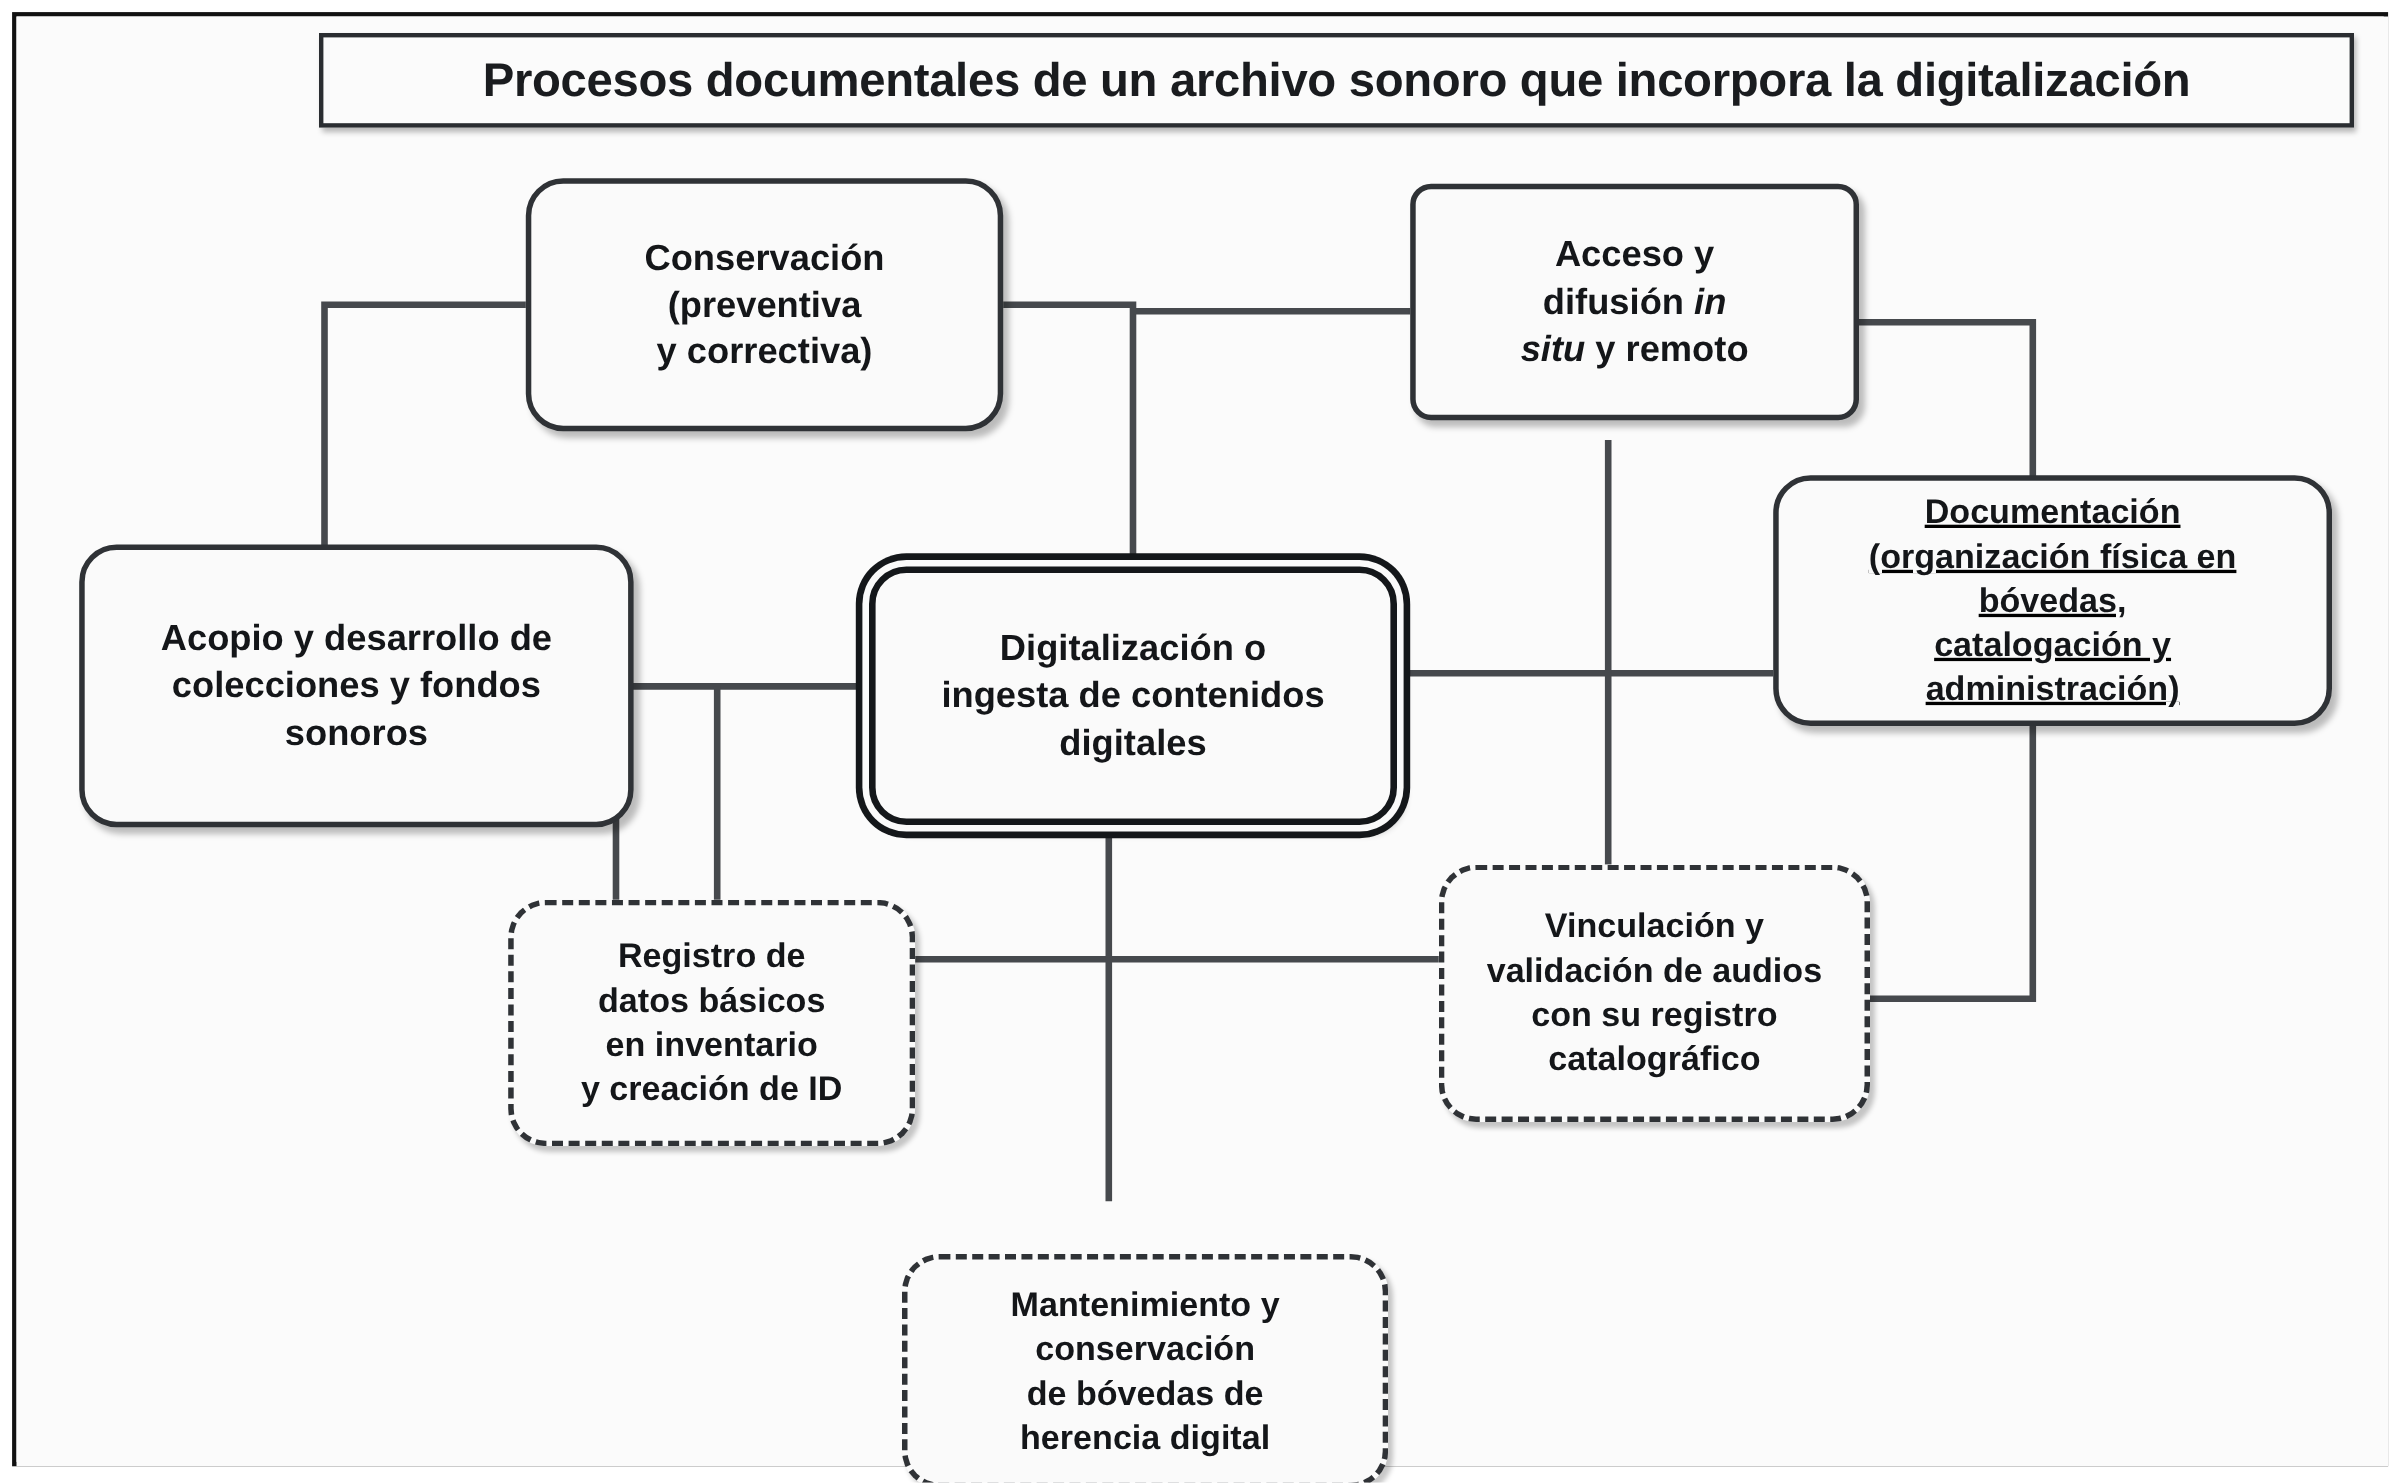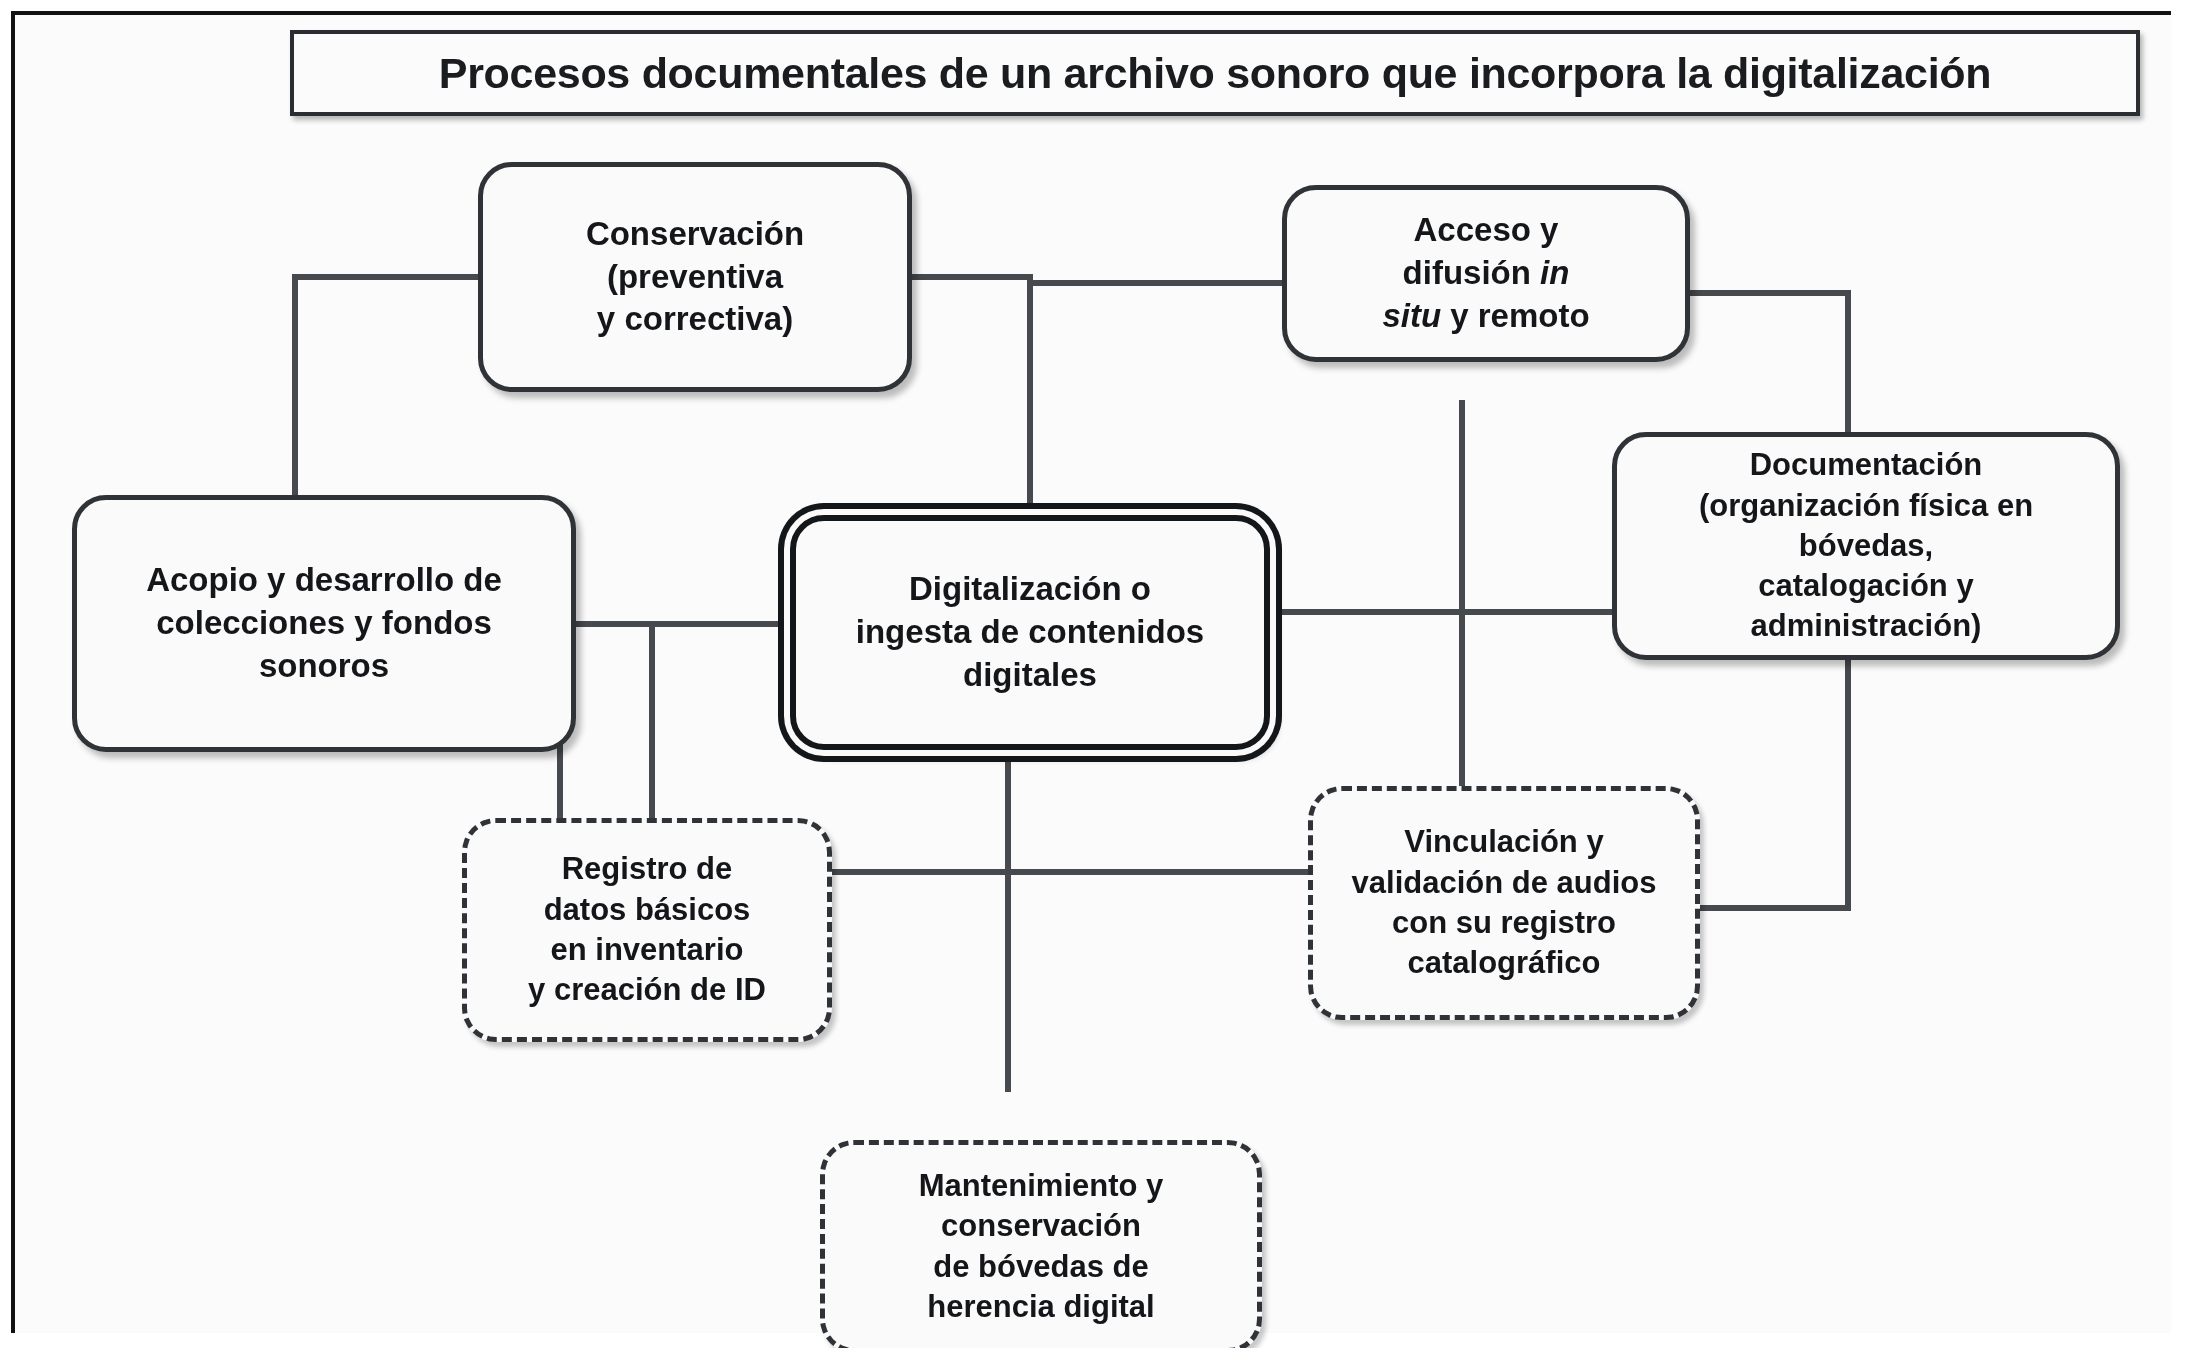--- a/index.html
+++ b/index.html
@@ -88,22 +88,22 @@
 
   
   .double{
     border:6px solid #14171a;
     box-shadow:0 0 0 6px #fafafa, 0 0 0 12px #14171a, 7px 8px 7px rgba(0,0,0,0.3);
     align-items:center;
   }
 
   
   #node-conservacion { left:478px;  top:162px;  width:434px; height:230px; }
-  #node-acceso       { left:1282px; top:185px;  width:408px; height:177px; }
-  #node-documentacion{ left:1612px; top:432px;  width:508px; height:228px; }
+  #node-acceso       { left:1282px; top:167px;  width:408px; height:215px;border-radius:19px; }
+  #node-documentacion{ left:1612px; top:432px;  width:508px; height:228px;text-decoration:underline; }
   #node-acopio       { left:72px;   top:495px;  width:504px; height:257px; }
   #node-digitalizacion{left:790px;  top:515px;  width:480px; height:235px; }
   #node-registro     { left:462px;  top:818px;  width:370px; height:224px; }
   #node-vinculacion  { left:1308px; top:786px;  width:392px; height:234px; }
   #node-mantenimiento{ left:820px;  top:1140px; width:442px; height:213px; }
 
   #node-documentacion .label{ font-size:31px; }
   #node-registro .label,
   #node-vinculacion .label,
   #node-mantenimiento .label{ font-size:31px; }

